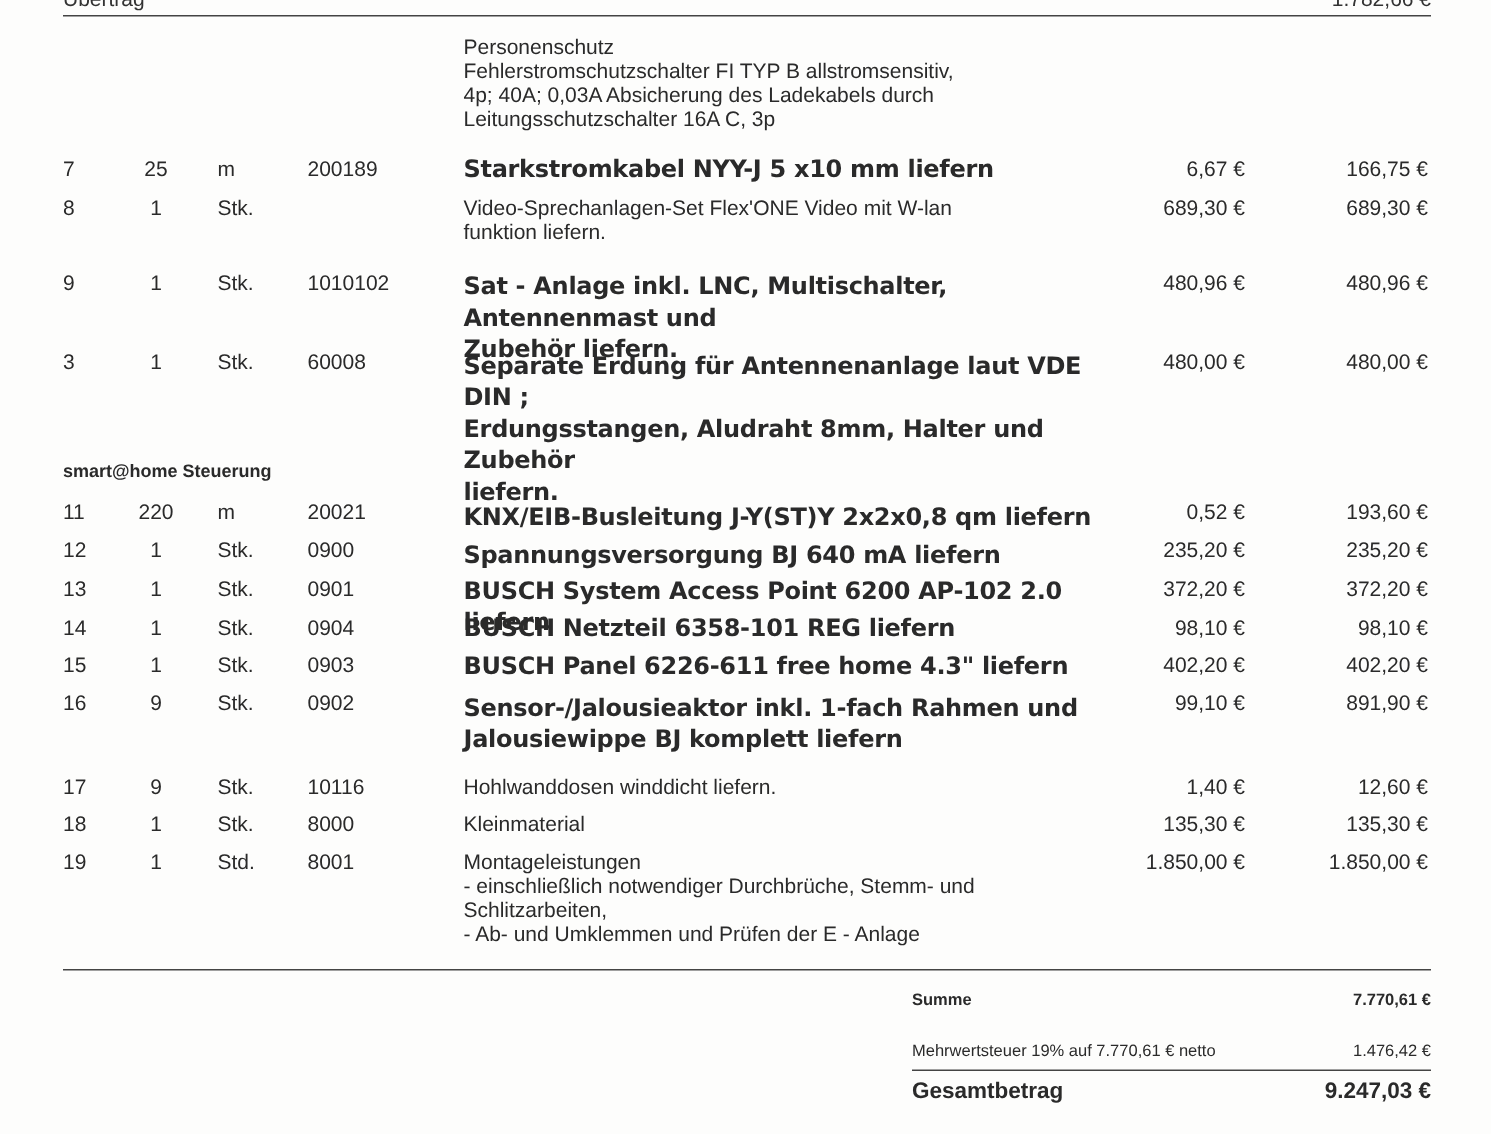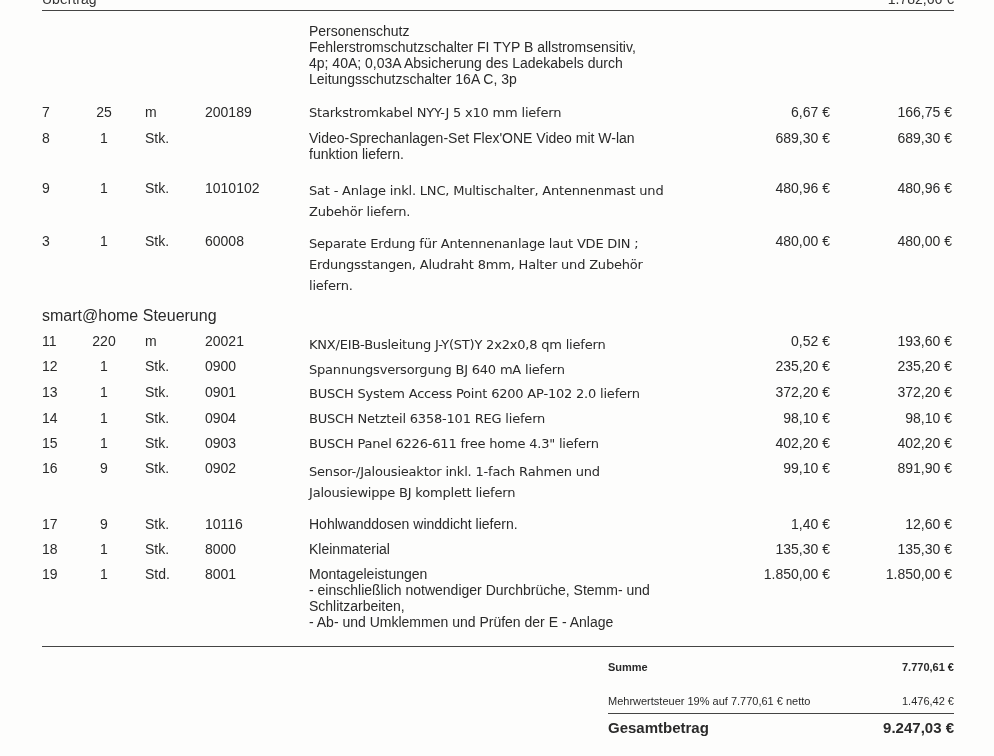--- a/index.html
+++ b/index.html
@@ -12,24 +12,24 @@
   .page { position: absolute; left: 0; top: 0; width: 994px; height: 584px; }
   .carry { position: absolute; top: -9px; left: 42px; width: 912px; font-size: 14px; color: #333; }
   .carry .amt { position: absolute; right: 0; top: 0; }
   .rule { position: absolute; left: 42px; width: 912px; height: 1px; background: #444; }
   .row { position: absolute; left: 0; width: 994px; font-size: 14px; line-height: 16px; }
   .c-pos { position: absolute; left: 42px; }
   .c-qty { position: absolute; left: 92px; width: 24px; text-align: center; }
   .c-unit { position: absolute; left: 145px; }
   .c-art { position: absolute; left: 205px; }
   .c-desc { position: absolute; left: 309px; width: 420px; white-space: pre-line; }
-  .c-desc.alt { font-family: "DejaVu Sans", sans-serif; font-size: 13px; line-height: 21px; letter-spacing: -0.2px; }
+  .c-desc.alt { font-family: "DejaVu Sans", sans-serif; font-size: 16px; line-height: 21px; letter-spacing: -0.2px; font-weight: bold; }
   .c-ep { position: absolute; right: 164px; text-align: right; }
   .c-gp { position: absolute; right: 42px; text-align: right; }
-  .section { position: absolute; left: 42px; font-weight: normal; font-size: 16px; }
+  .section { position: absolute; left: 42px; font-weight: bold; font-size: 12px; }
   .tot { position: absolute; left: 608px; width: 346px; }
   .tot .lbl { position: absolute; left: 0; }
   .tot .val { position: absolute; right: 0; }
   .sum { font-size: 11px; font-weight: bold; }
   .vat { font-size: 11px; }
   .grand { font-size: 15px; font-weight: bold; }
 </style>
 </head>
 <body>
 

